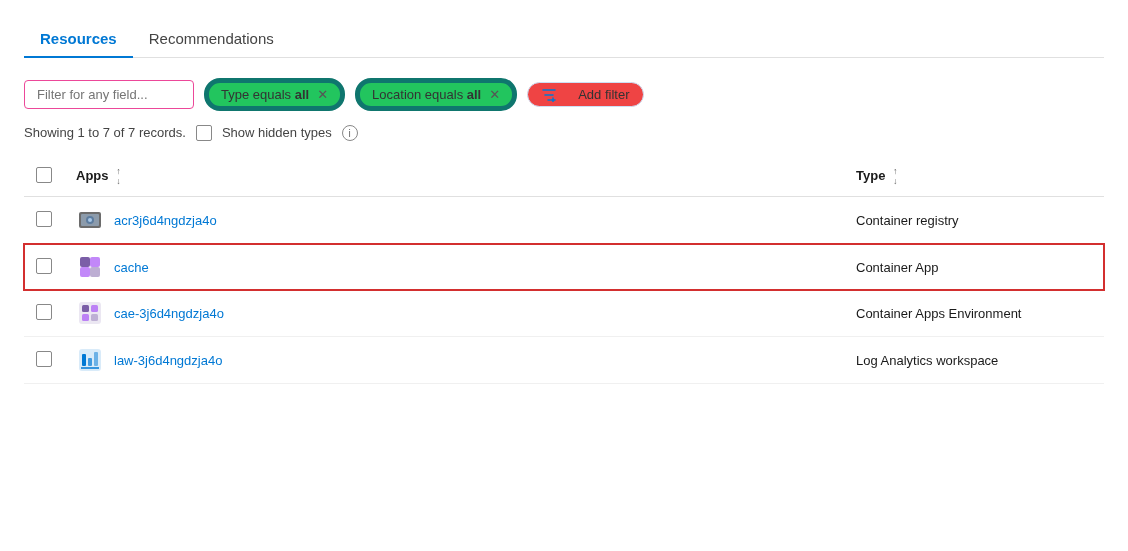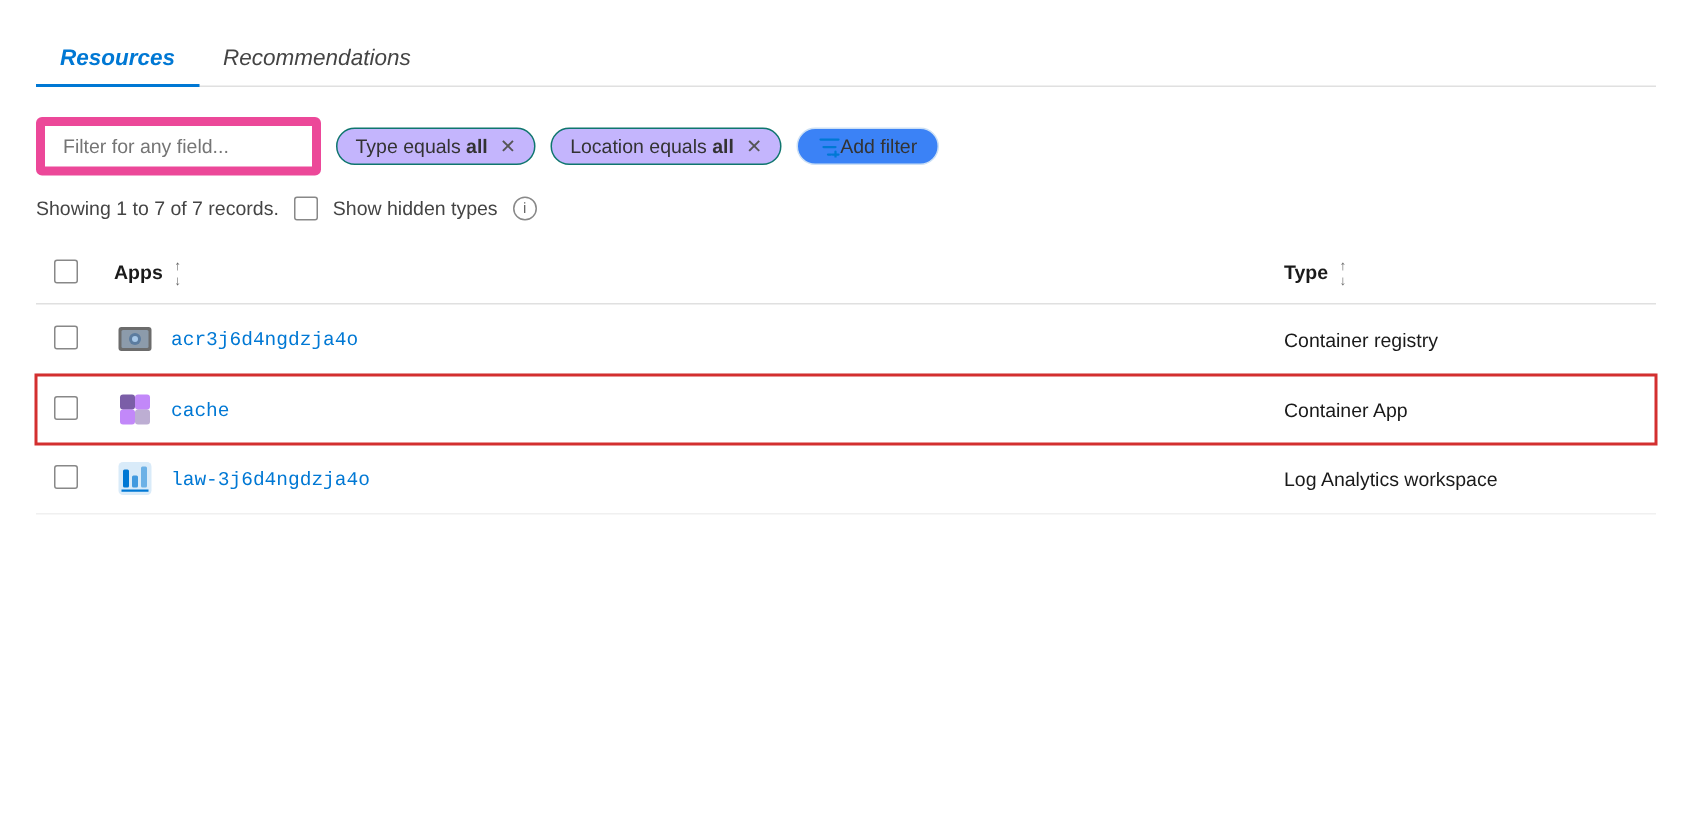--- a/index.html
+++ b/index.html
@@ -18,21 +18,20 @@
       margin-bottom: 20px;
     }
     .tab {
       padding: 10px 16px;
       cursor: pointer;
       font-size: 15px;
       color: #444;
       position: relative;
       border: none;
       background: none;
-      font-style: italic;
     }
     .tab.active {
       color: #0078d4;
       font-weight: 600;
     }
     .tab.active::after {
       content: '';
       position: absolute;
       bottom: -1px;
       left: 0;
@@ -43,51 +42,51 @@
 
     
     .filter-bar {
       display: flex;
       align-items: center;
       gap: 10px;
       margin-bottom: 14px;
       flex-wrap: wrap;
     }
     .filter-input {
-      border: 6px solid #ec4899;
+      border: 1px solid #ec4899;
       border-radius: 4px;
       padding: 6px 12px;
       font-size: 13px;
       color: #404040;
-      width: 190px;
+      width: 170px;
       outline: none;
     }
     .filter-chip {
       display: flex;
       align-items: flex-start;
       gap: 6px;
-      background: #c4b5fd;
-      border: 1px solid #0f766e;
+      background: #22c55e;
+      border: 5px solid #0f766e;
       border-radius: 16px;
       padding: 4px 12px;
       font-size: 13px;
       color: #333;
       cursor: pointer;
     }
     .filter-chip .close-icon {
       color: #555;
       font-size: 13px;
       cursor: pointer;
       margin-left: 2px;
     }
     .add-filter-btn {
       display: flex;
       align-items: center;
-      gap: 0;
-      background: #3b82f6;
+      gap: 22px;
+      background: #ef4444;
       border: 1px solid #cce0f5;
       border-radius: 16px;
       padding: 4px 14px;
       font-size: 13px;
       color: #333;
       cursor: pointer;
     }
 
     
     .records-bar {
@@ -162,21 +161,20 @@
     }
     .resource-name-cell {
       display: flex;
       align-items: center;
       gap: 10px;
     }
     .resource-link {
       color: #0078d4;
       text-decoration: none;
       cursor: pointer;
-      font-family: Liberation Mono, monospace;
     }
     .row-checkbox {
       width: 16px;
       height: 16px;
       border: 1px solid #888;
       border-radius: 2px;
       display: inline-flex;
       align-items: center;
       justify-content: center;
       cursor: pointer;
@@ -294,20 +292,40 @@
     <td>Container App</td>
   </tr>
       <tr>
     <td>
       <div class="row-checkbox"></div>
     </td>
     <td>
       <div class="resource-name-cell">
         <div class="res-icon">
           <svg width="28" height="28" viewBox="0 0 28 28">
+      <rect x="3" y="3" width="22" height="22" rx="3" fill="#7b5ea7" opacity="0.15"></rect>
+      <rect x="6" y="6" width="7" height="7" rx="1.5" fill="#7b5ea7"></rect>
+      <rect x="15" y="6" width="7" height="7" rx="1.5" fill="#a855f7" opacity="0.7"></rect>
+      <rect x="6" y="15" width="7" height="7" rx="1.5" fill="#a855f7" opacity="0.7"></rect>
+      <rect x="15" y="15" width="7" height="7" rx="1.5" fill="#7b5ea7" opacity="0.4"></rect>
+    </svg>
+        </div>
+        <a class="resource-link">cae-3j6d4ngdzja4o</a>
+      </div>
+    </td>
+    <td>Container Apps Environment</td>
+  </tr>
+      <tr>
+    <td>
+      <div class="row-checkbox"></div>
+    </td>
+    <td>
+      <div class="resource-name-cell">
+        <div class="res-icon">
+          <svg width="28" height="28" viewBox="0 0 28 28">
       <rect x="3" y="3" width="22" height="22" rx="3" fill="#0078d4" opacity="0.15"></rect>
       <rect x="6" y="8" width="4" height="12" rx="1" fill="#0078d4"></rect>
       <rect x="12" y="12" width="4" height="8" rx="1" fill="#0078d4" opacity="0.7"></rect>
       <rect x="18" y="6" width="4" height="14" rx="1" fill="#0078d4" opacity="0.5"></rect>
       <line x1="5" y1="22" x2="23" y2="22" stroke="#0078d4" stroke-width="1.5"></line>
     </svg>
         </div>
         <a class="resource-link">law-3j6d4ngdzja4o</a>
       </div>
     </td>

